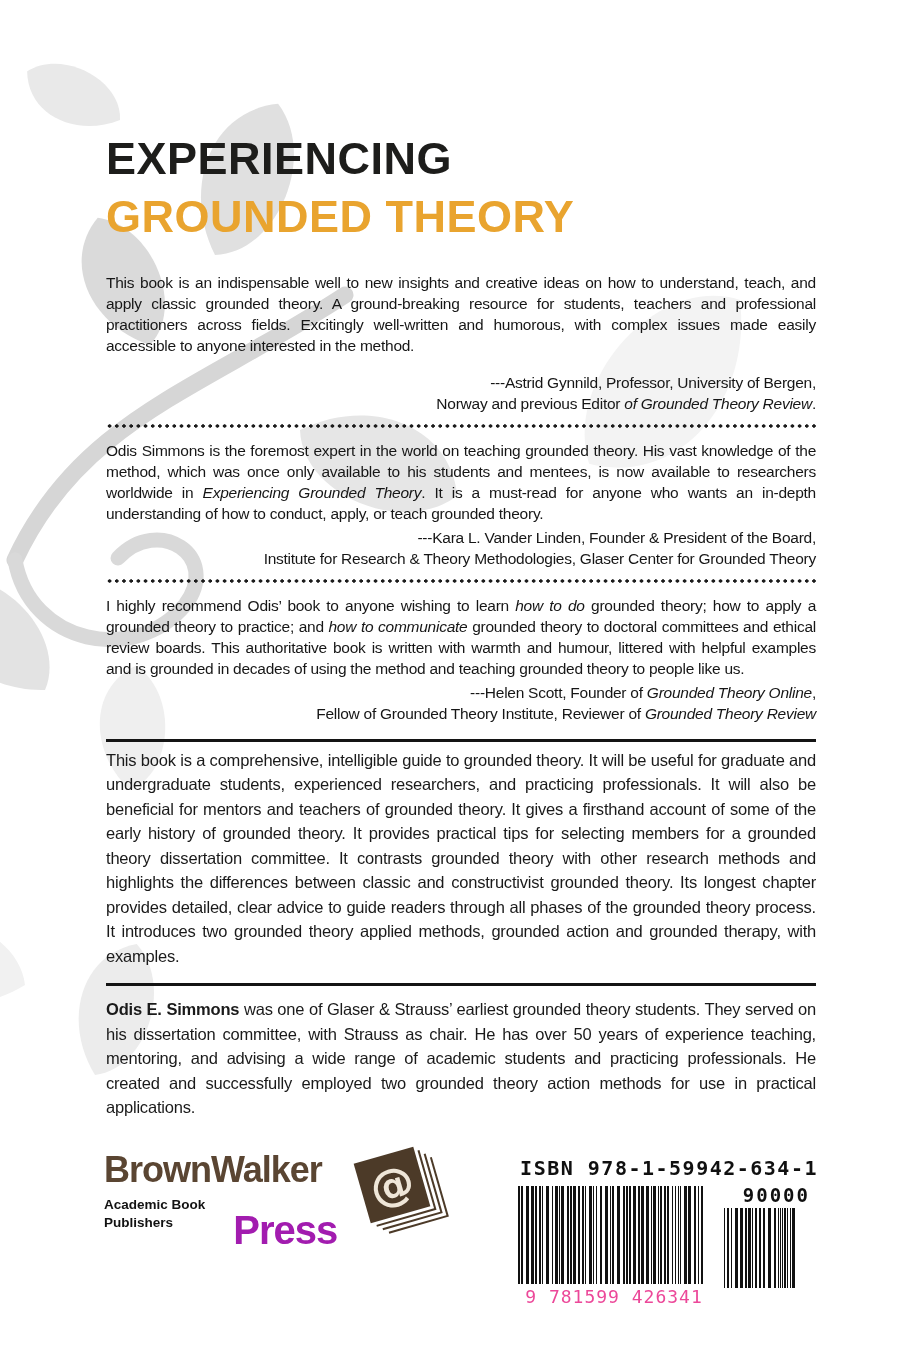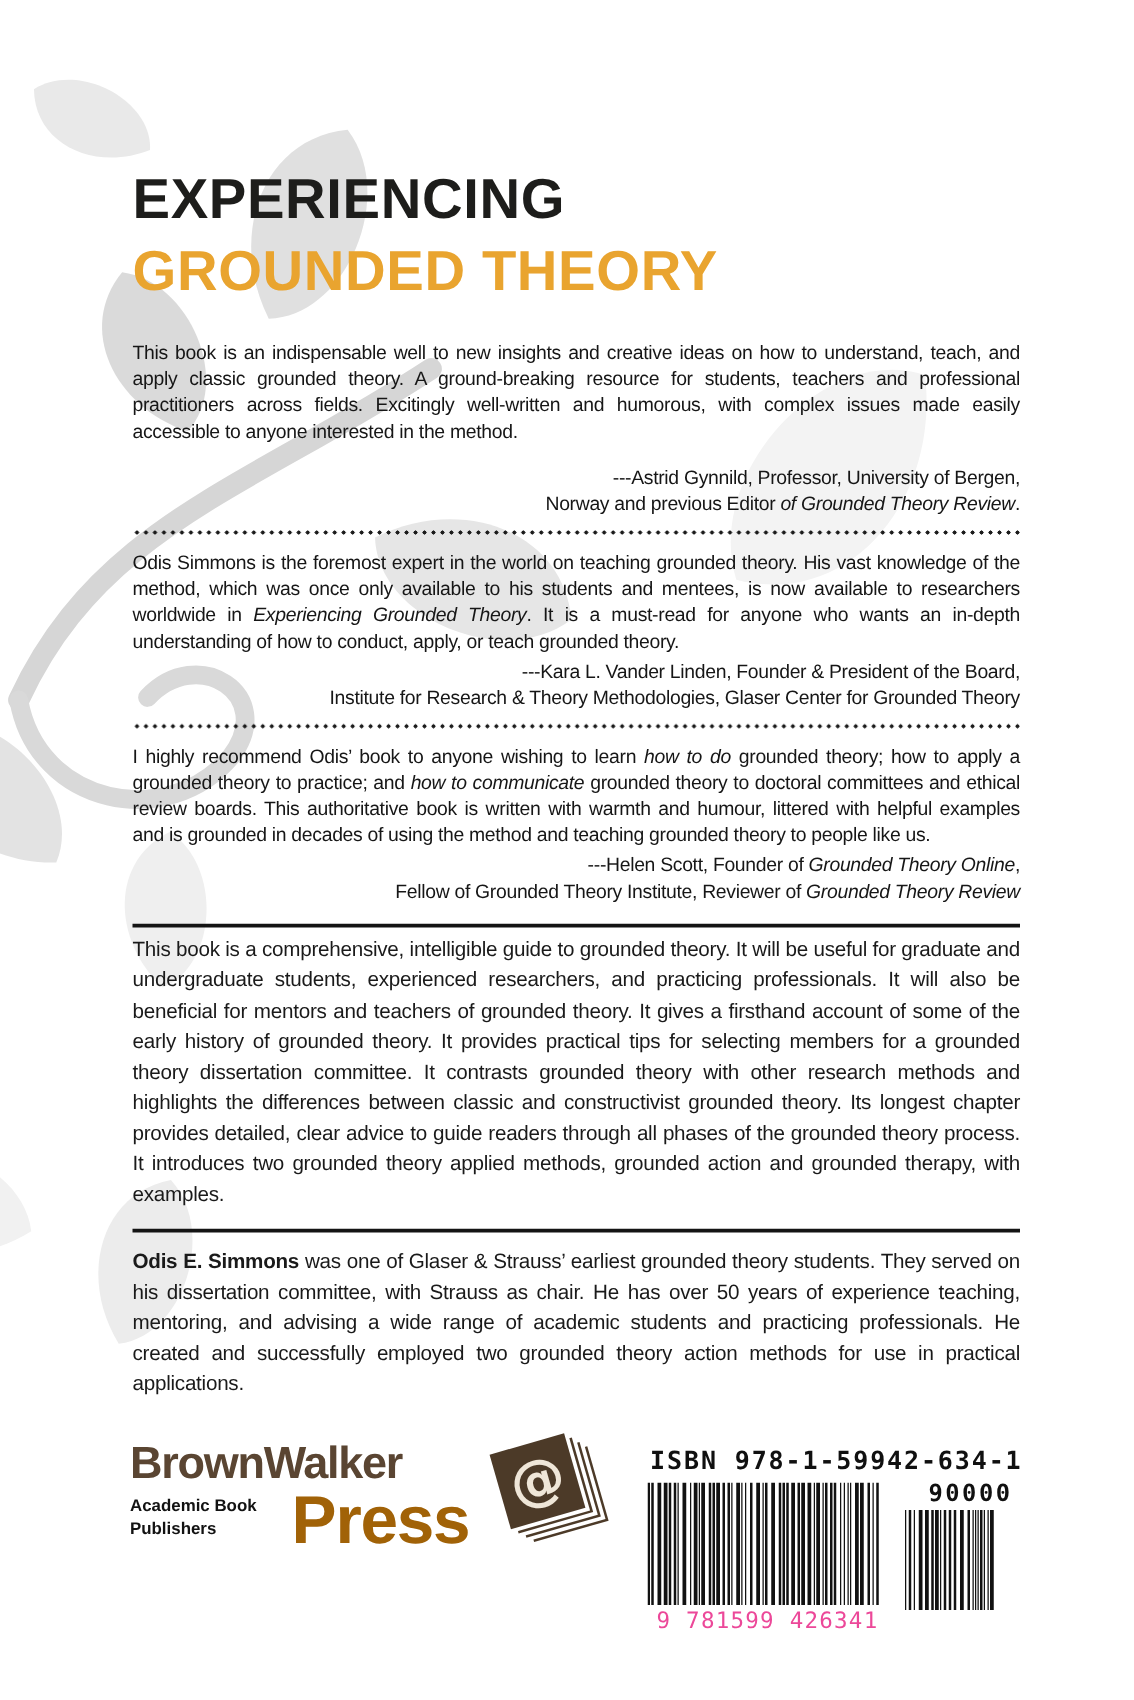--- a/index.html
+++ b/index.html
@@ -108,25 +108,26 @@
   }
   .brand-tagline {
     font-size: 13.5px;
     font-weight: bold;
     color: #121212;
     line-height: 1.3;
     margin-right: 28px;
     margin-top: 4px;
   }
   .brand-name-black {
-    font-size: 54px;
+    font-size: 40px;
     font-weight: bold;
     letter-spacing: -1px;
-    color: #a16207;
+    color: #a21caf;
     line-height: 0.9;
+    margin-top: 20px;
   }
   .book-icon-wrap {
     width: 96px;
     height: 96px;
     margin-left: 18px;
     position: relative;
   }
   .book-icon {
     position: absolute;
     left: 6px; top: 2px;

